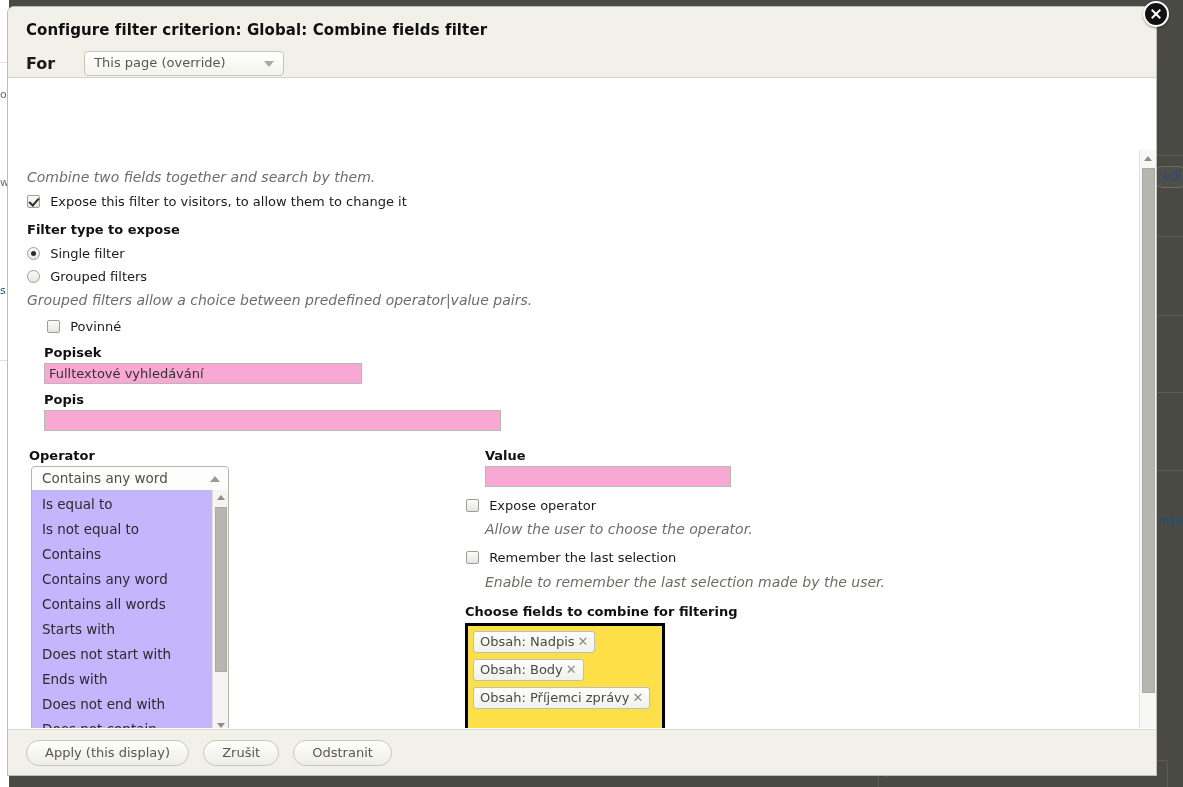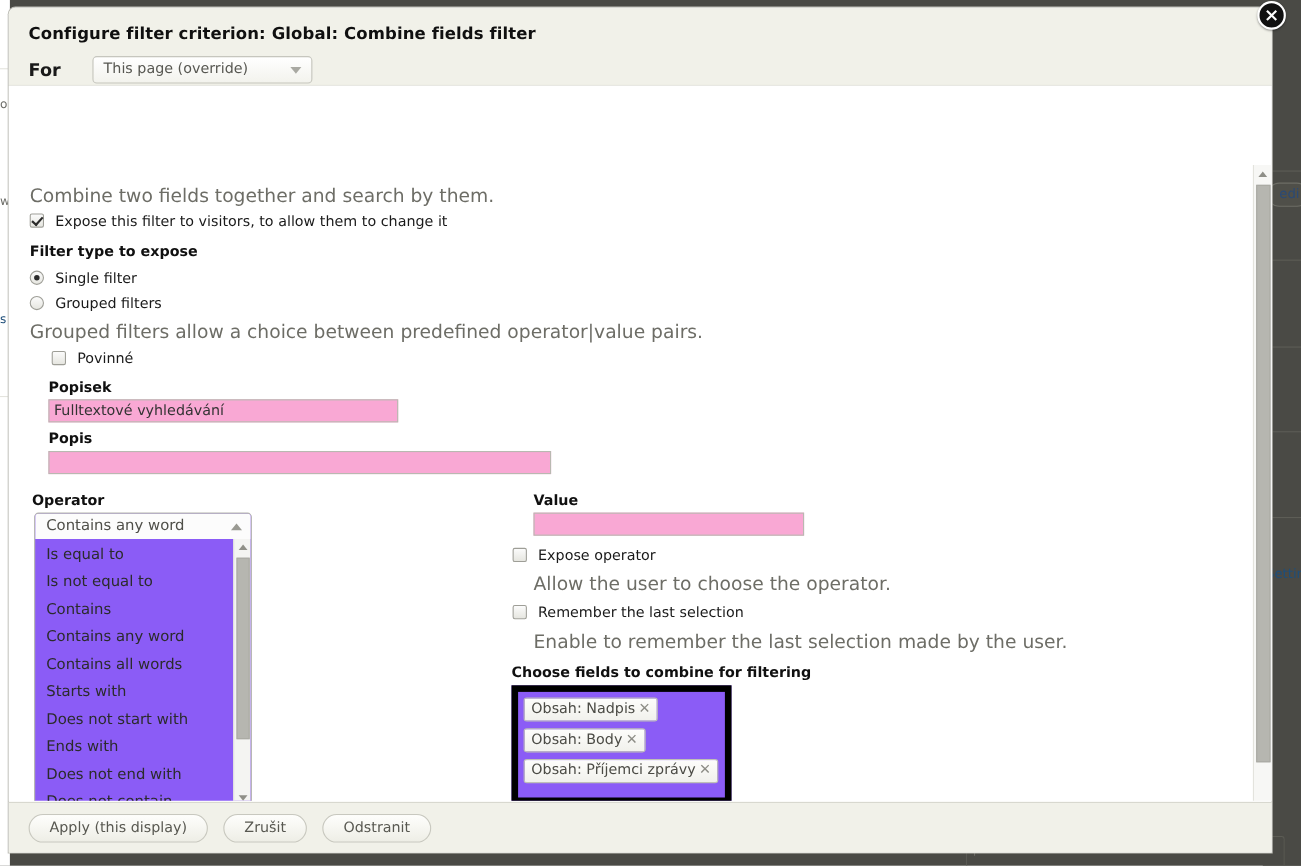--- a/index.html
+++ b/index.html
@@ -124,21 +124,21 @@
 
   
   #modal-body {
     position: relative;
     height: 650px;
     overflow: hidden;
     background: #ffffff;
   }
   #body-inner { position: relative; width: 1128px; height: 650px; }
 
-  .help-text { color: #6d6d66; font-size: 17px; }
+  .help-text { color: #6d6d66; font-size: 14px; font-style: italic; }
   .label-bold { font-weight: bold; color: #101010; font-size: 13px; }
 
   
   .cb {
     display: inline-block; width: 13px; height: 13px;
     border: 1px solid #9e9e97; border-radius: 2px;
     background: linear-gradient(#fbfbfb, #e6e6e0);
     vertical-align: -2px; position: relative;
   }
   .cb.checked::after {
@@ -172,21 +172,21 @@
   }
 
   .abs { position: absolute; }
 
   
   #operator-wrap {
     position: absolute; left: 23px; top: 388px;
     width: 198px; height: 268px;
     border: 1px solid #b5b5ad;
     border-radius: 4px;
-    background: #8b5cf6;
+    background: #c4b5fd;
     overflow: hidden;
   }
   #operator-selected {
     position: relative;
     height: 23px;
     padding: 3px 0 0 10px;
     color: #4f4f49;
     font-size: 13.5px;
     background: #fcfcfc;
   }
@@ -235,22 +235,22 @@
     position: absolute; left: 2px; top: 17px;
     width: 12px; height: 165px;
     background: #b6b6b0;
     border: 1px solid #aaaaa4;
   }
 
   
   #fields-box {
     position: absolute; left: 457px; top: 545px;
     width: 200px; height: 108px;
-    border: 6px solid #000000;
-    background: #8b5cf6;
+    border: 3px solid #000000;
+    background: #fde047;
     padding: 5px 5px 0 5px;
   }
   .chip {
     display: inline-block;
     border: 1px solid #bfbfb8;
     border-radius: 3px;
     background: linear-gradient(#fdfdfb, #f1f1ec);
     color: #4b4b45;
     font-size: 13px;
     padding: 2px 6px 3px 6px;

